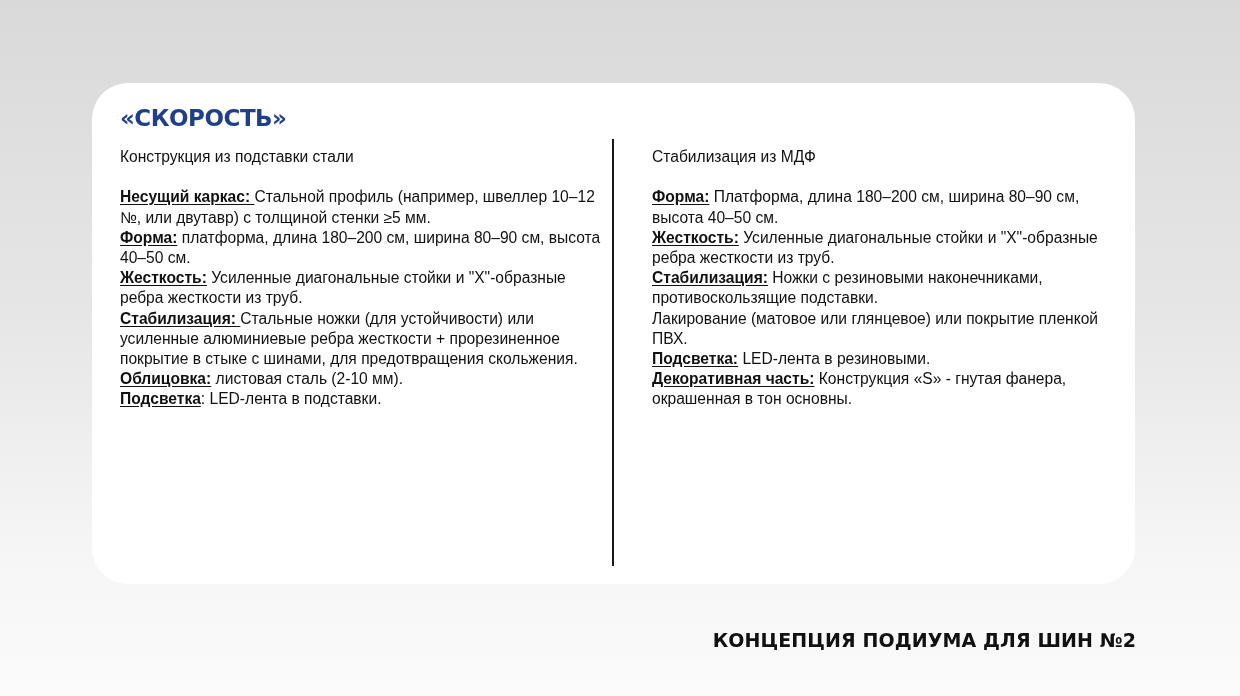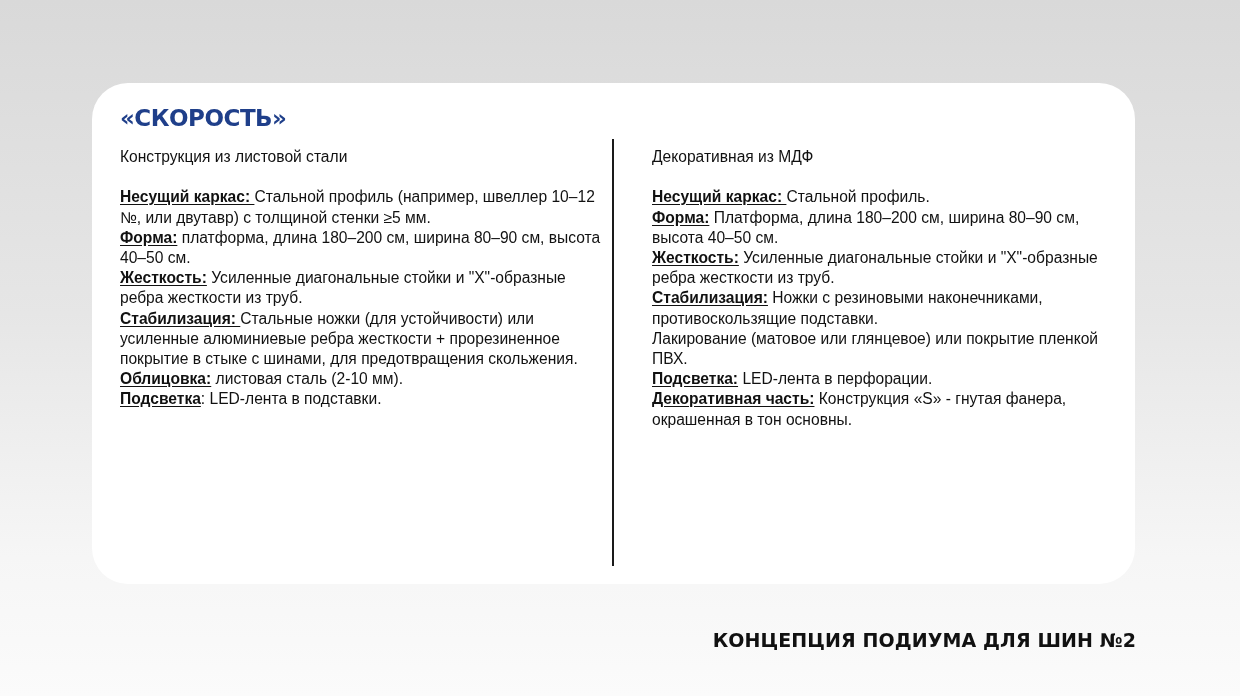--- a/index.html
+++ b/index.html
@@ -63,36 +63,35 @@
     margin-left: 29px;
   }
 </style>
 </head>
 <body>
 
 <div class="card">
   <div class="card-title">«СКОРОСТЬ»</div>
 
   <div class="column col-left">
-    <span class="col-heading">Конструкция из листовой стали</span>
+    <span class="col-heading">Конструкция из подставки стали</span>
     <span class="spec-line"><span class="spec-label">Несущий каркас: </span><span>Стальной профиль (например, швеллер 10–12 №, или двутавр) с толщиной стенки ≥5 мм.</span></span>
     <span class="spec-line"><span class="spec-label">Форма:</span><span> платформа, длина 180–200 см, ширина 80–90 см, высота 40–50 см.</span></span>
     <span class="spec-line"><span class="spec-label">Жесткость:</span><span> Усиленные диагональные стойки и "X"-образные ребра жесткости из труб.</span></span>
     <span class="spec-line"><span class="spec-label">Стабилизация: </span><span>Стальные ножки (для устойчивости) или усиленные алюминиевые ребра жесткости + прорезиненное покрытие в стыке с шинами, для предотвращения скольжения.</span></span>
     <span class="spec-line"><span class="spec-label">Облицовка:</span><span> листовая сталь (2-10 мм).</span></span>
     <span class="spec-line"><span class="spec-label">Подсветка</span><span>: LED-лента в подставки.</span></span>
   </div>
 
   <div class="divider"></div>
 
   <div class="column col-right">
-    <span class="col-heading">Декоративная из МДФ</span>
-    <span class="spec-line"><span class="spec-label">Несущий каркас: </span><span>Стальной профиль.</span></span>
+    <span class="col-heading">Стабилизация из МДФ</span>
     <span class="spec-line"><span class="spec-label">Форма:</span><span> Платформа, длина 180–200 см, ширина 80–90 см, высота 40–50 см.</span></span>
     <span class="spec-line"><span class="spec-label">Жесткость:</span><span> Усиленные диагональные стойки и "X"-образные ребра жесткости из труб.</span></span>
     <span class="spec-line"><span class="spec-label">Стабилизация:</span><span> Ножки с резиновыми наконечниками, противоскользящие подставки.</span></span>
     <span class="spec-line"><span class="spec-label"></span><span>Лакирование (матовое или глянцевое) или покрытие пленкой ПВХ.</span></span>
-    <span class="spec-line"><span class="spec-label">Подсветка:</span><span> LED-лента в перфорации.</span></span>
+    <span class="spec-line"><span class="spec-label">Подсветка:</span><span> LED-лента в резиновыми.</span></span>
     <span class="spec-line"><span class="spec-label">Декоративная часть:</span><span> Конструкция «S» - гнутая фанера, окрашенная в тон основны.</span></span>
   </div>
 </div>
 
 <div class="footer-title">КОНЦЕПЦИЯ ПОДИУМА ДЛЯ ШИН №2</div>
 
 </body></html>

